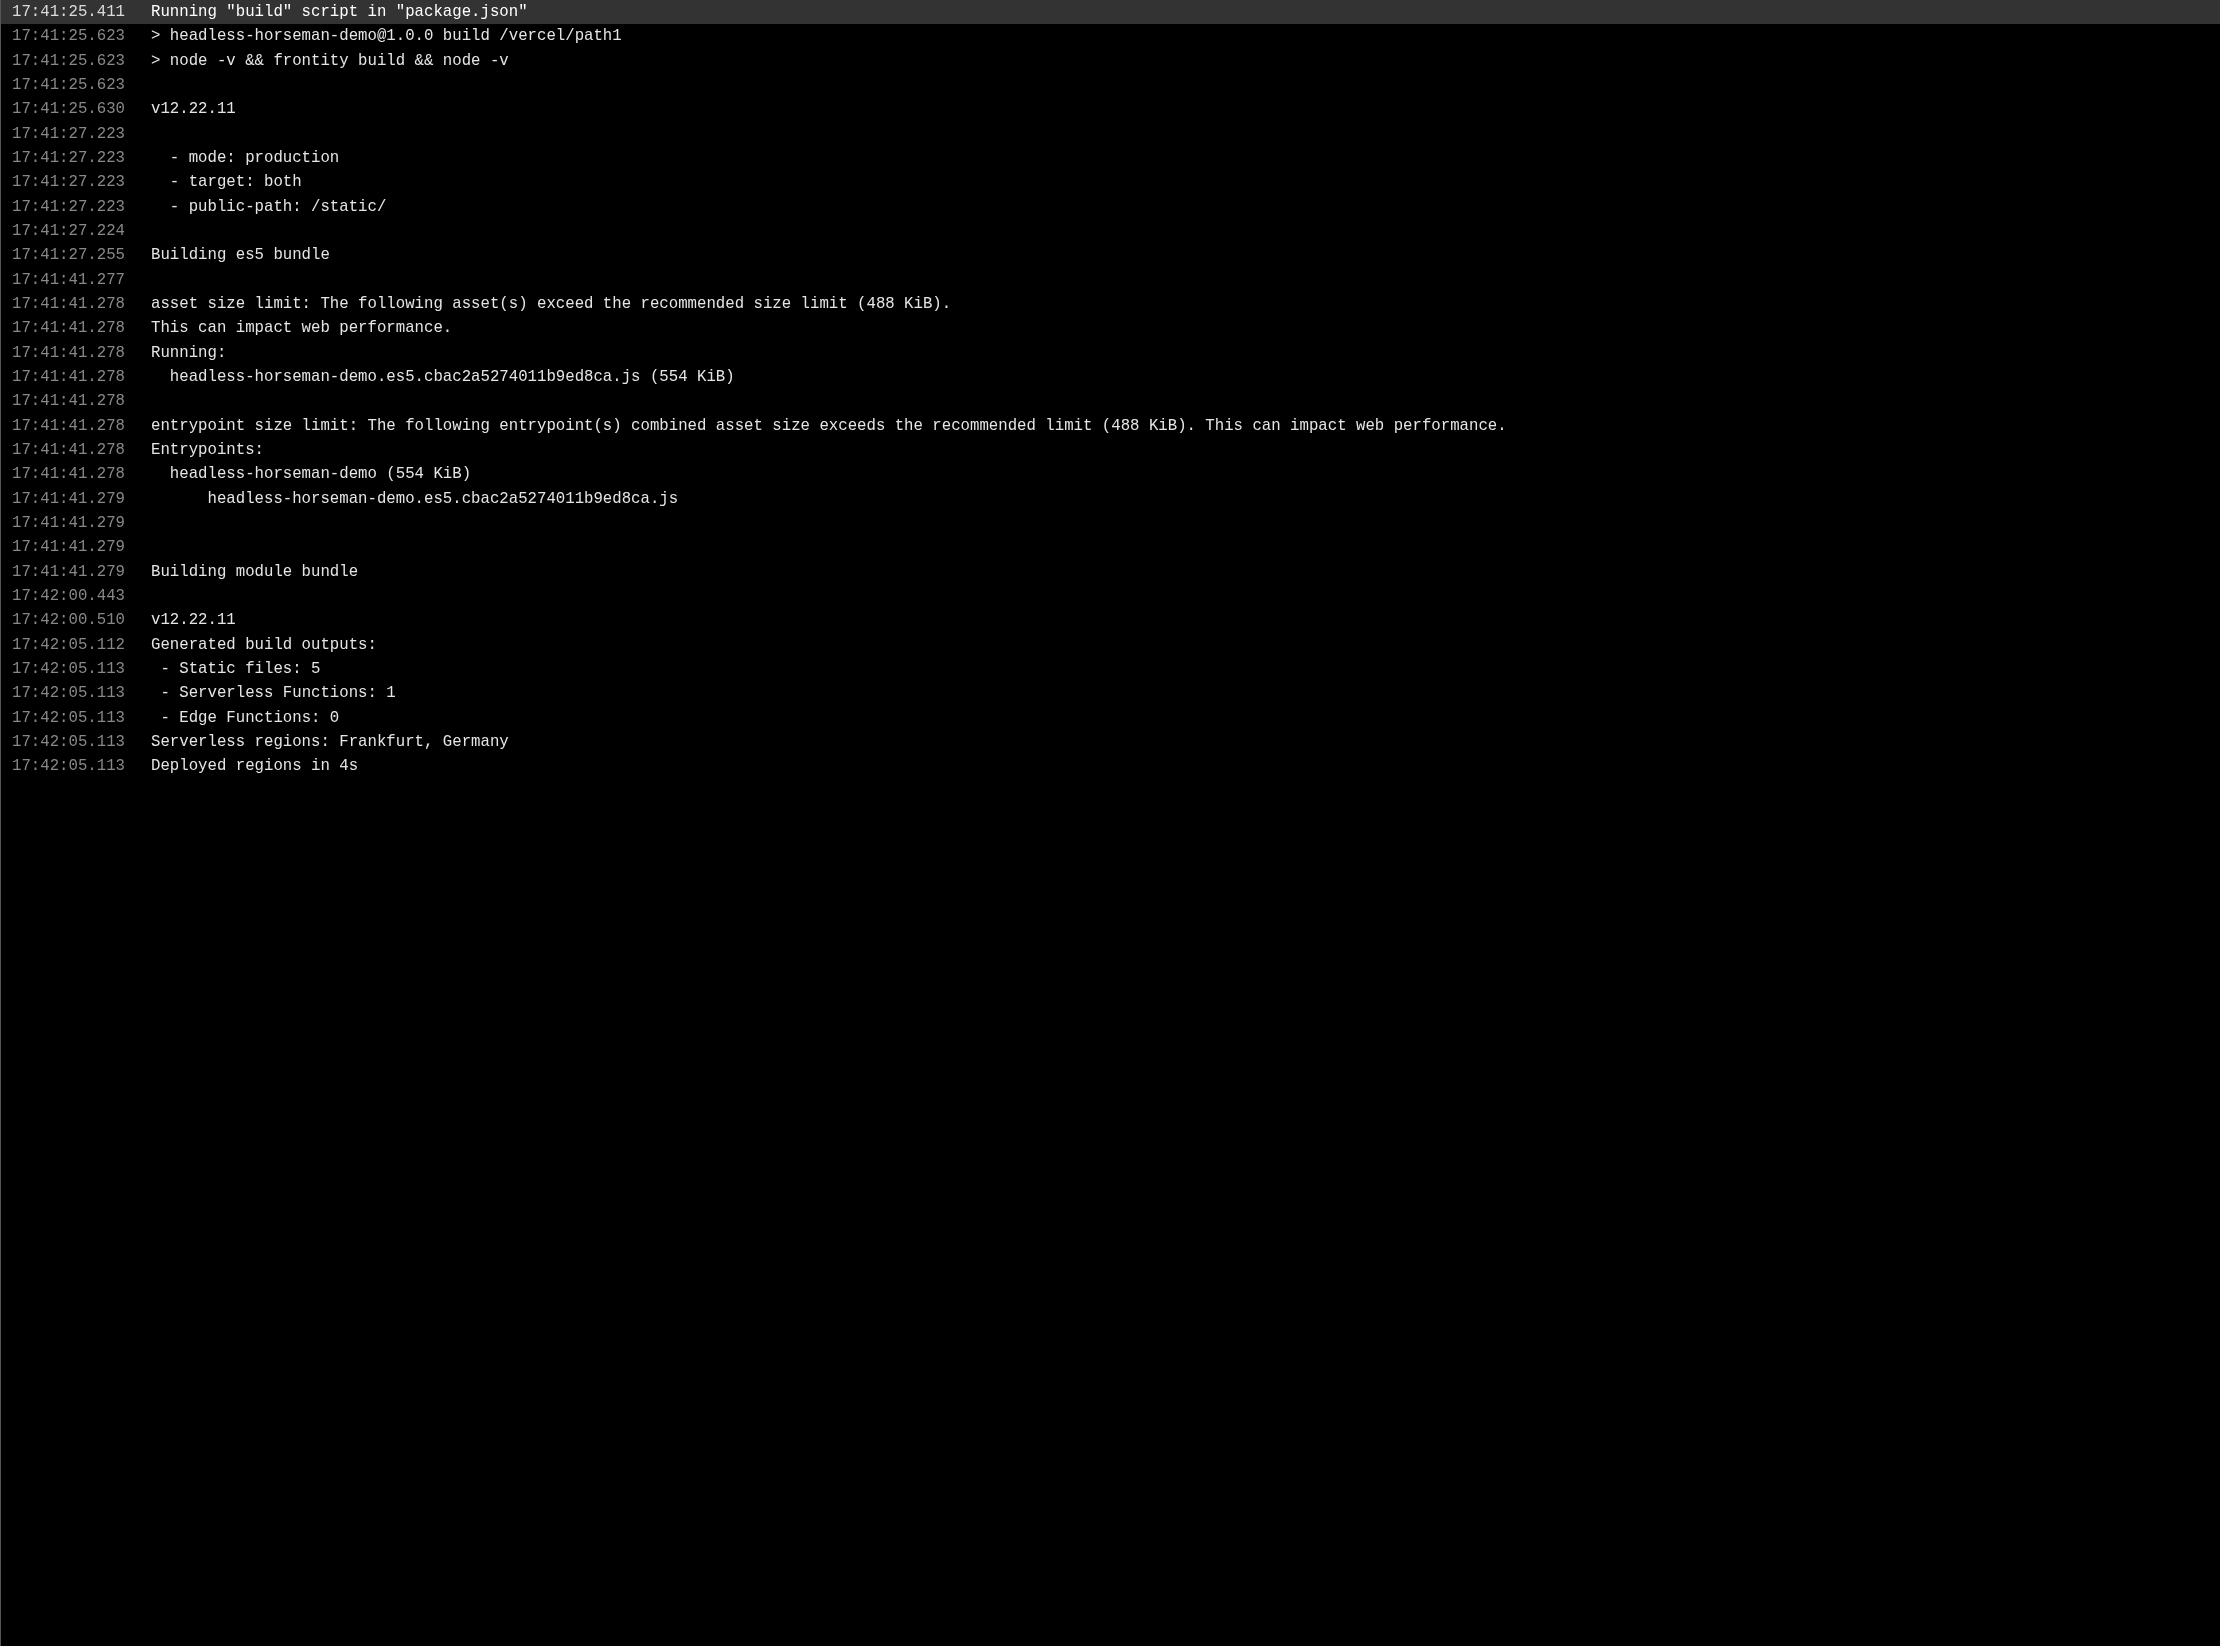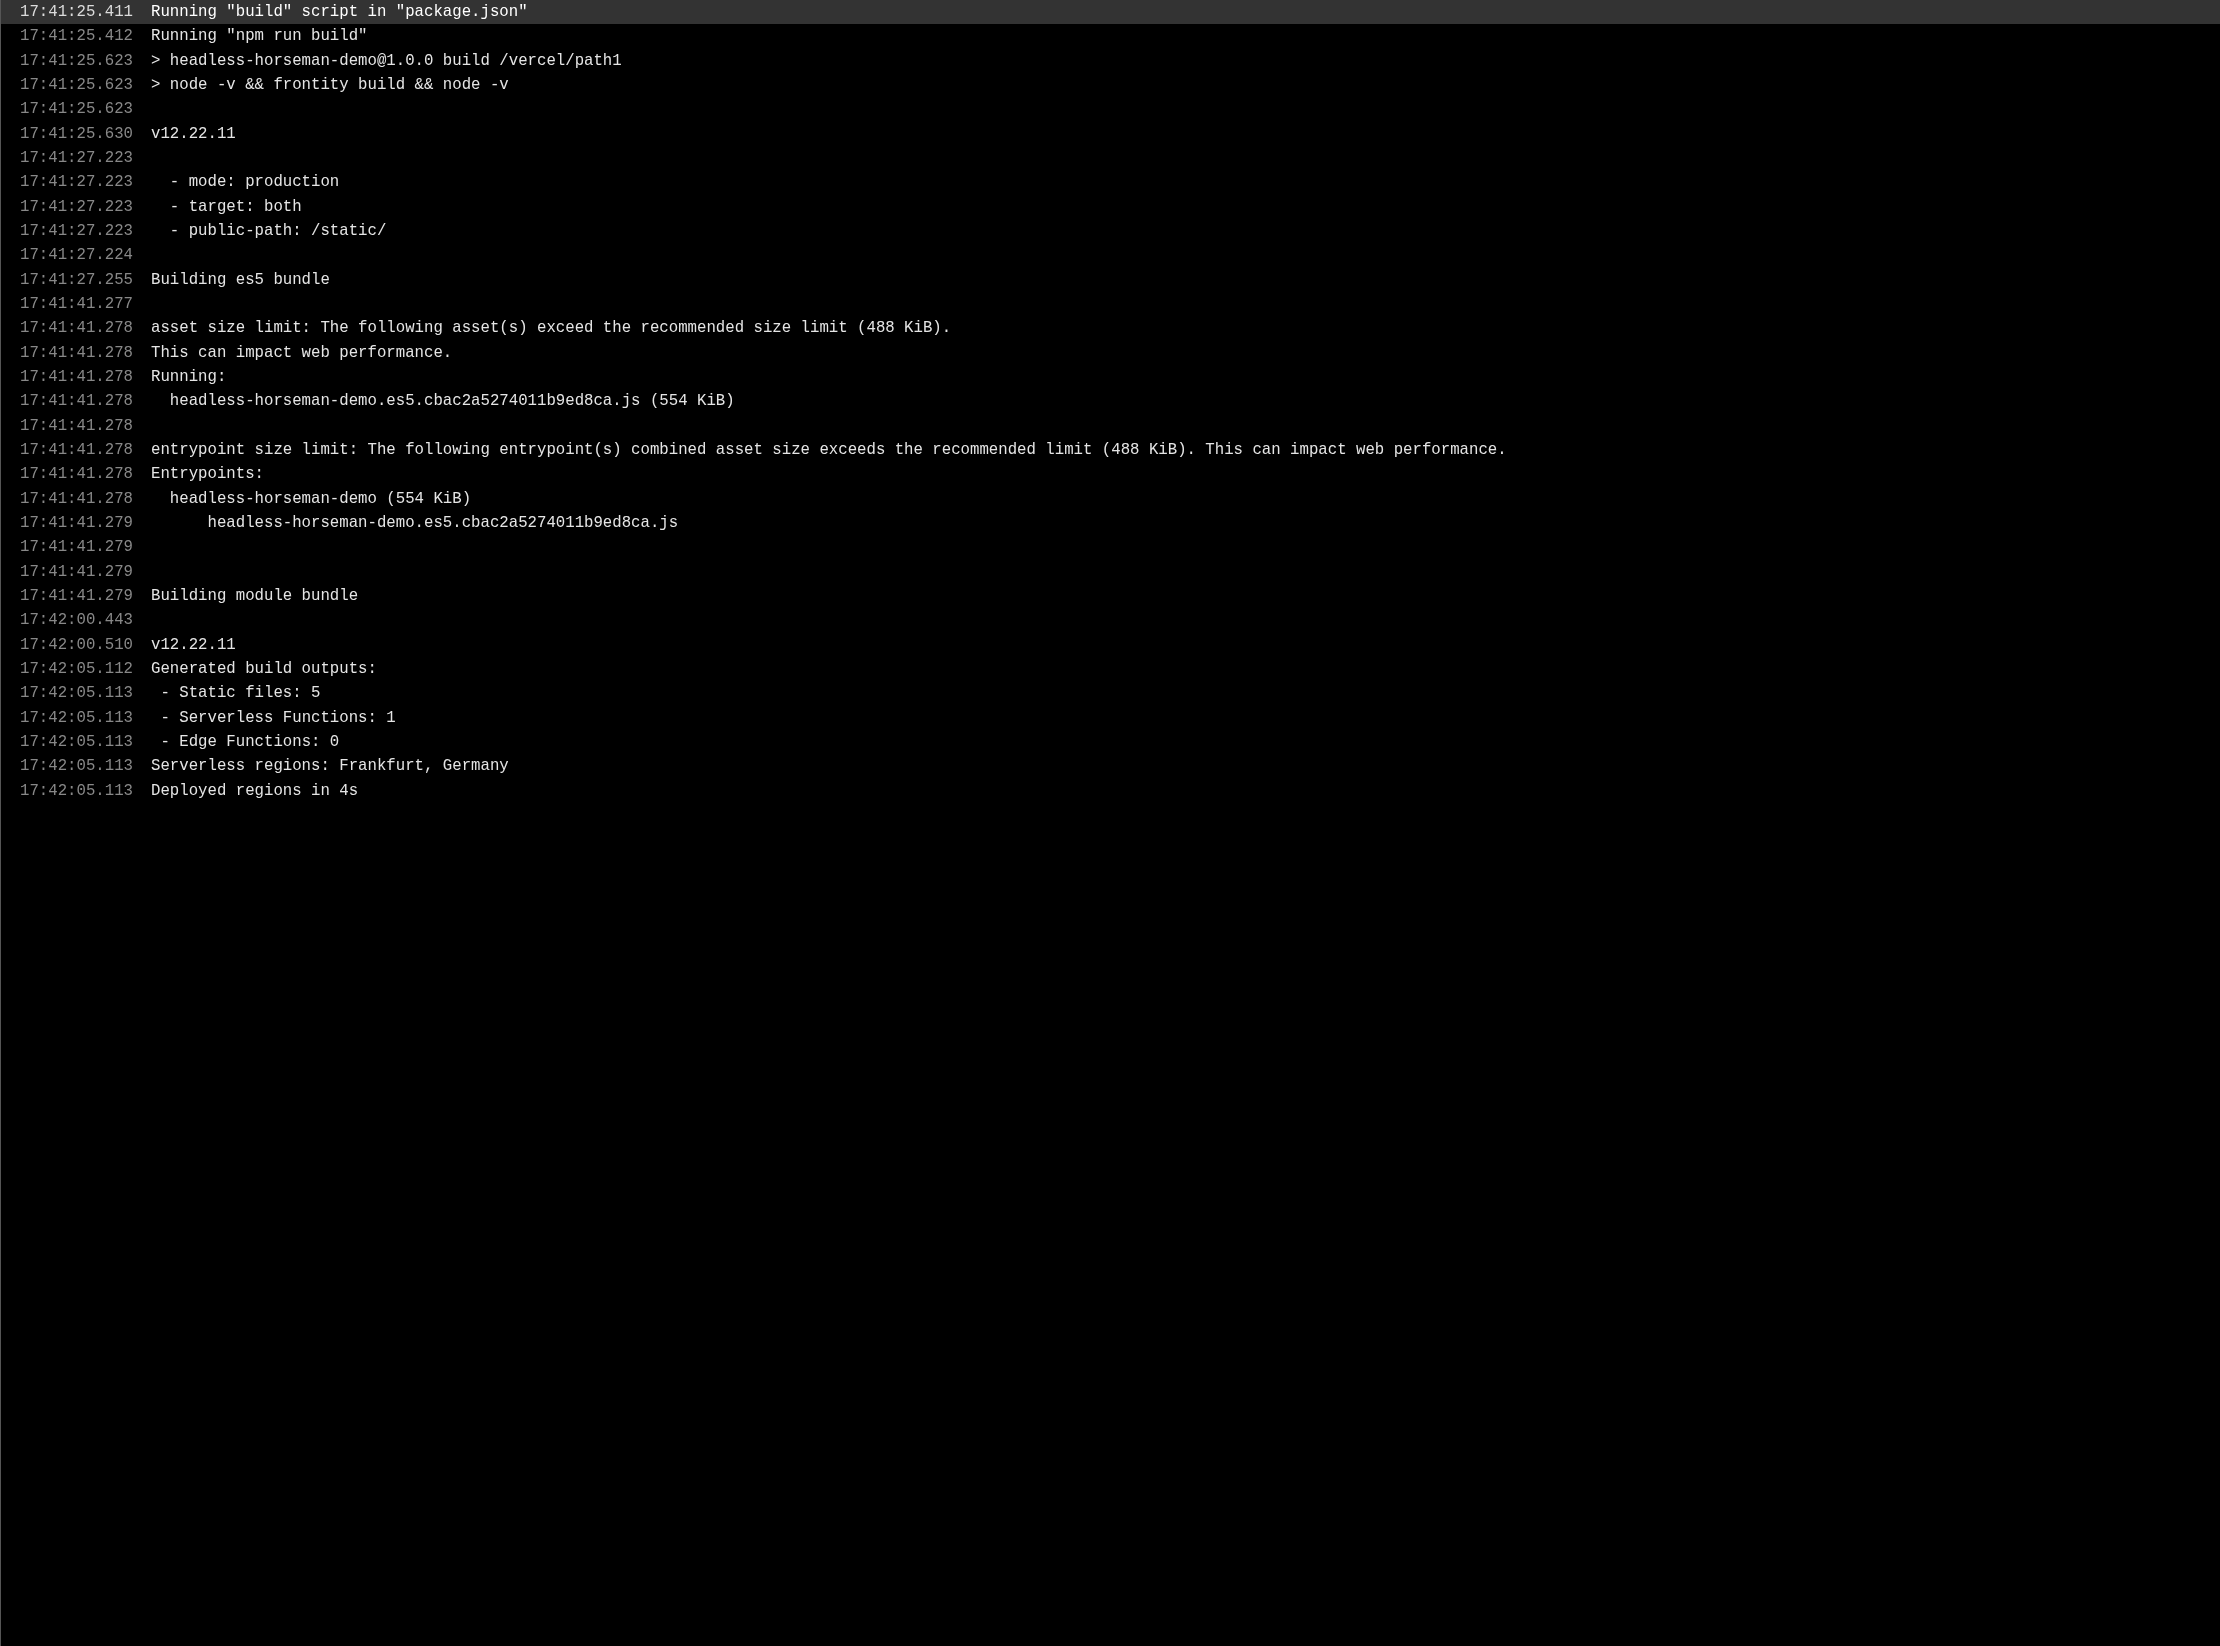--- a/index.html
+++ b/index.html
@@ -27,21 +27,21 @@
     padding: 0 9.2px 0 0;
   }
   .log-row.highlighted {
     background: #333333;
   }
   .timestamp {
     color: #888888;
     width: 137px;
     flex-shrink: 0;
     text-align: left;
-    padding-left: 19px;
+    padding-left: 11px;
     white-space: nowrap;
     user-select: text;
   }
   .log-row.highlighted .timestamp {
     color: #dcdcdc;
   }
   .message {
     color: #e5e5e5;
     padding-left: 13px;
     white-space: pre-wrap;
@@ -53,24 +53,20 @@
     color: #ffffff;
   }
 </style>
 </head>
 <body>
 
 <div class="log-container" id="log-container">
     <div class="log-row highlighted">
       <span class="timestamp">17:41:25.411</span>
       <span class="message">Running "build" script in "package.json"</span>
-    </div>
-    <div class="log-row">
-      <span class="timestamp">17:41:25.412</span>
-      <span class="message">Running "npm run build"</span>
     </div>
     <div class="log-row">
       <span class="timestamp">17:41:25.623</span>
       <span class="message">&gt; headless-horseman-demo@1.0.0 build /vercel/path1</span>
     </div>
     <div class="log-row">
       <span class="timestamp">17:41:25.623</span>
       <span class="message">&gt; node -v &amp;&amp; frontity build &amp;&amp; node -v</span>
     </div>
     <div class="log-row">

